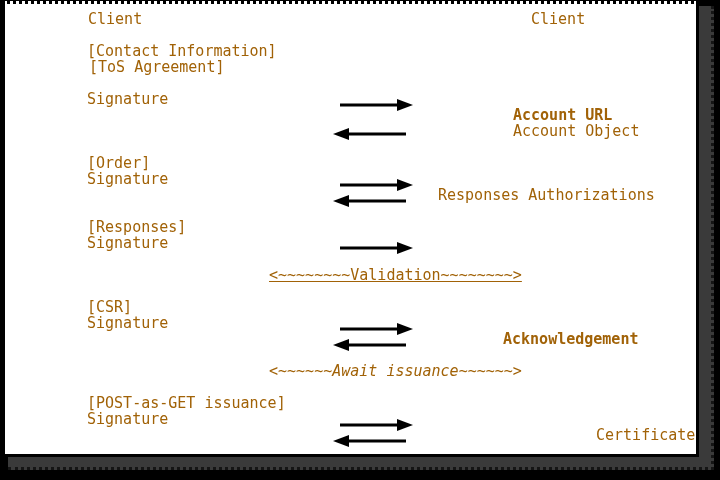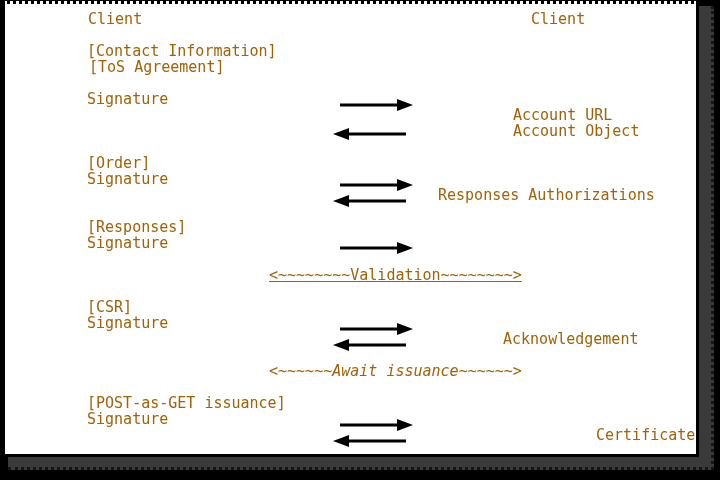--- a/index.html
+++ b/index.html
@@ -64,21 +64,21 @@
 
     <span class="t" style="left:82px; top:39px;">[Contact Information]</span>
     <span class="t" style="left:84px; top:55px;">[ToS Agreement]</span>
     <span class="t" style="left:82px; top:87px;">Signature</span>
 
     <svg class="arrow" style="left:334px; top:95px;" width="74" height="12" viewBox="0 0 74 12">
       <line x1="1" y1="6" x2="60" y2="6" stroke="#000" stroke-width="3"></line>
       <polygon points="58,0 74,6 58,12" fill="#000"></polygon>
     </svg>
 
-    <span class="t" style="left:508px; top:103px;">Account URL</span>
+    <span class="t" style="left:508px; top:103px;font-weight:bold;">Account URL</span>
     <span class="t" style="left:508px; top:119px;">Account Object</span>
 
     <svg class="arrow" style="left:328px; top:124px;" width="74" height="12" viewBox="0 0 74 12">
       <line x1="14" y1="6" x2="73" y2="6" stroke="#000" stroke-width="3"></line>
       <polygon points="16,0 0,6 16,12" fill="#000"></polygon>
     </svg>
 
     <span class="t" style="left:82px; top:151px;">[Order]</span>
     <span class="t" style="left:82px; top:167px;">Signature</span>
 
@@ -105,21 +105,21 @@
     <span class="t" style="left:264px; top:263px;text-decoration:underline;">&lt;~~~~~~~~Validation~~~~~~~~&gt;</span>
 
     <span class="t" style="left:82px; top:295px;">[CSR]</span>
     <span class="t" style="left:82px; top:311px;">Signature</span>
 
     <svg class="arrow" style="left:334px; top:319px;" width="74" height="12" viewBox="0 0 74 12">
       <line x1="1" y1="6" x2="60" y2="6" stroke="#000" stroke-width="3"></line>
       <polygon points="58,0 74,6 58,12" fill="#000"></polygon>
     </svg>
 
-    <span class="t" style="left:498px; top:327px;">Acknowledgement</span>
+    <span class="t" style="left:498px; top:327px;font-weight:bold;">Acknowledgement</span>
 
     <svg class="arrow" style="left:328px; top:335px;" width="74" height="12" viewBox="0 0 74 12">
       <line x1="14" y1="6" x2="73" y2="6" stroke="#000" stroke-width="3"></line>
       <polygon points="16,0 0,6 16,12" fill="#000"></polygon>
     </svg>
 
     <span class="t" style="left:264px; top:359px;font-style:italic;">&lt;~~~~~~Await issuance~~~~~~&gt;</span>
 
     <span class="t" style="left:82px; top:391px;">[POST-as-GET issuance]</span>
     <span class="t" style="left:82px; top:407px;">Signature</span>

